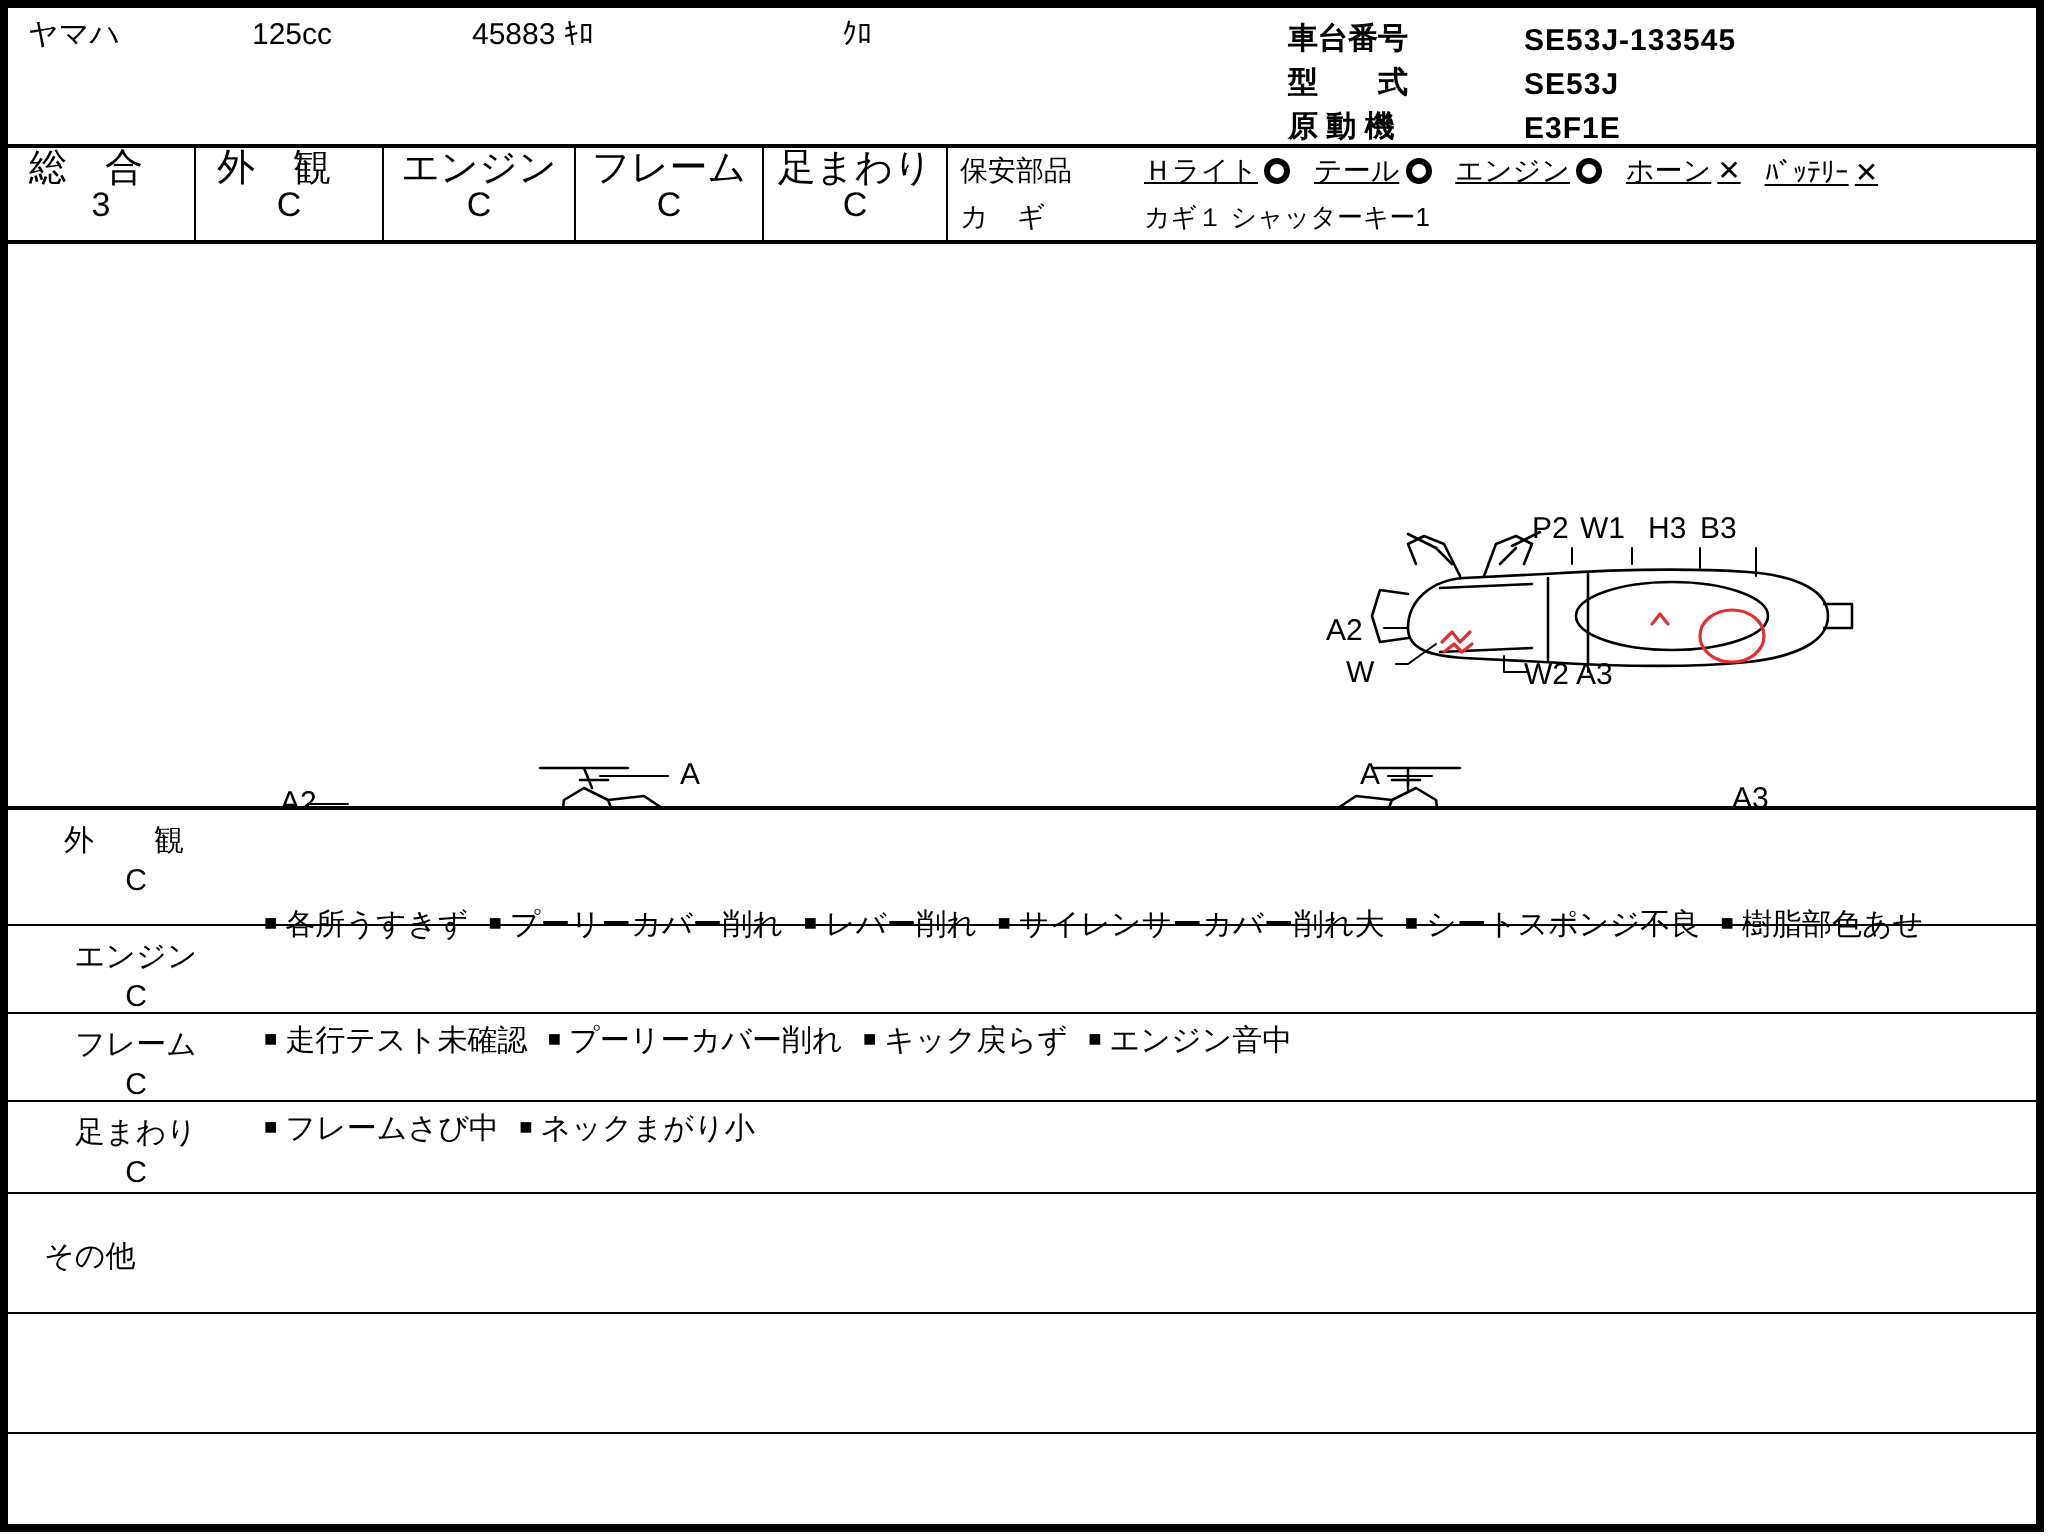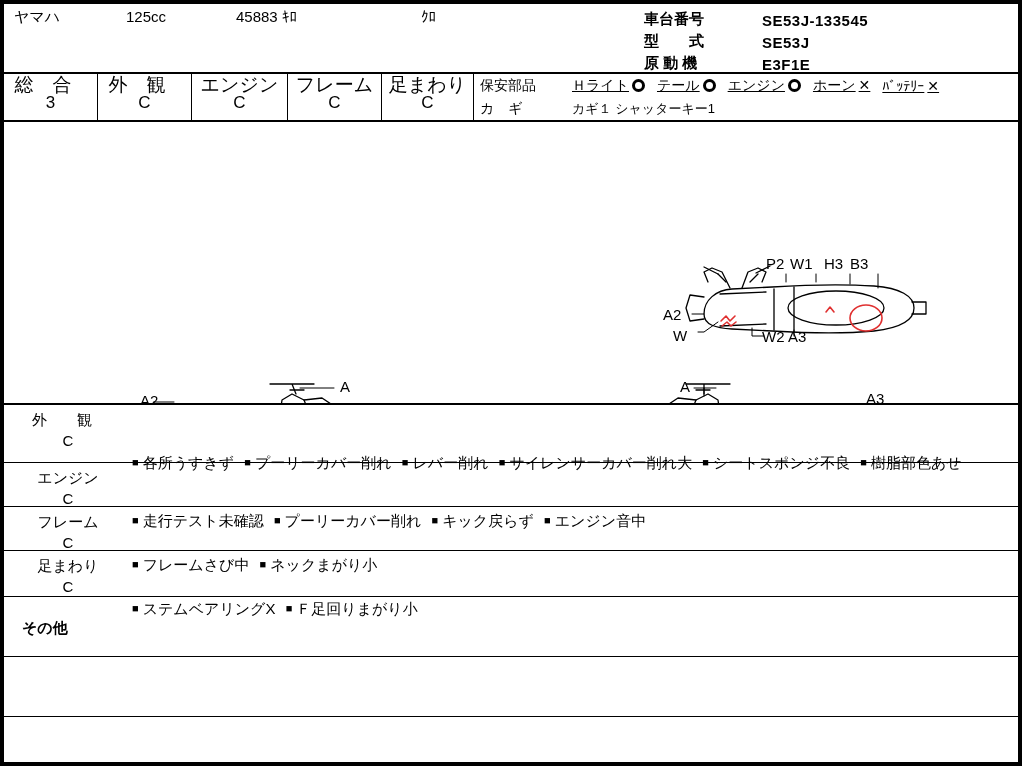--- a/index.html
+++ b/index.html
@@ -168,21 +168,21 @@
     padding: 8px 8px 8px 0;
     line-height: 24px;
     margin-top: 37px;
   }
   .bullet { font-size: 11px; vertical-align: 2px; margin-right: 4px; }
   .bsep { display: inline-block; width: 6px; }
   .row-app  { height: 58px; }
   .row-eng  { height: 44px; }
   .row-frame{ height: 44px; }
   .row-susp { height: 46px; }
-  .row-other{ height: 60px; font-weight: bold; }
+  .row-other{ height: 60px; }
   .row-other .c-head { padding-top: 22px; text-align: left; padding-left: 18px; }
   .blank-row { height: 60px; }
   .spaced {
     display: inline-flex;
     justify-content: space-between;
     width: 72px;
   }
 </style>
 </head>
 <body>
@@ -464,24 +464,20 @@
       <span class="bullet">■</span><span>フレームさび中</span><span class="bsep"></span>
       <span class="bullet">■</span><span>ネックまがり小</span>
     </div>
   </div>
 
   <div class="crow row-susp">
     <div class="c-head">
       <span>足まわり</span>
       <span class="c-grade">C</span>
     </div>
-    <div class="c-body">
-      <span class="bullet">■</span><span>ステムベアリングX</span><span class="bsep"></span>
-      <span class="bullet">■</span><span>Ｆ足回りまがり小</span>
-    </div>
   </div>
 
   <div class="crow row-other">
     <div class="c-head">
       <span>その他</span>
     </div>
     <div class="c-body"></div>
   </div>
 
   <div class="crow blank-row">

